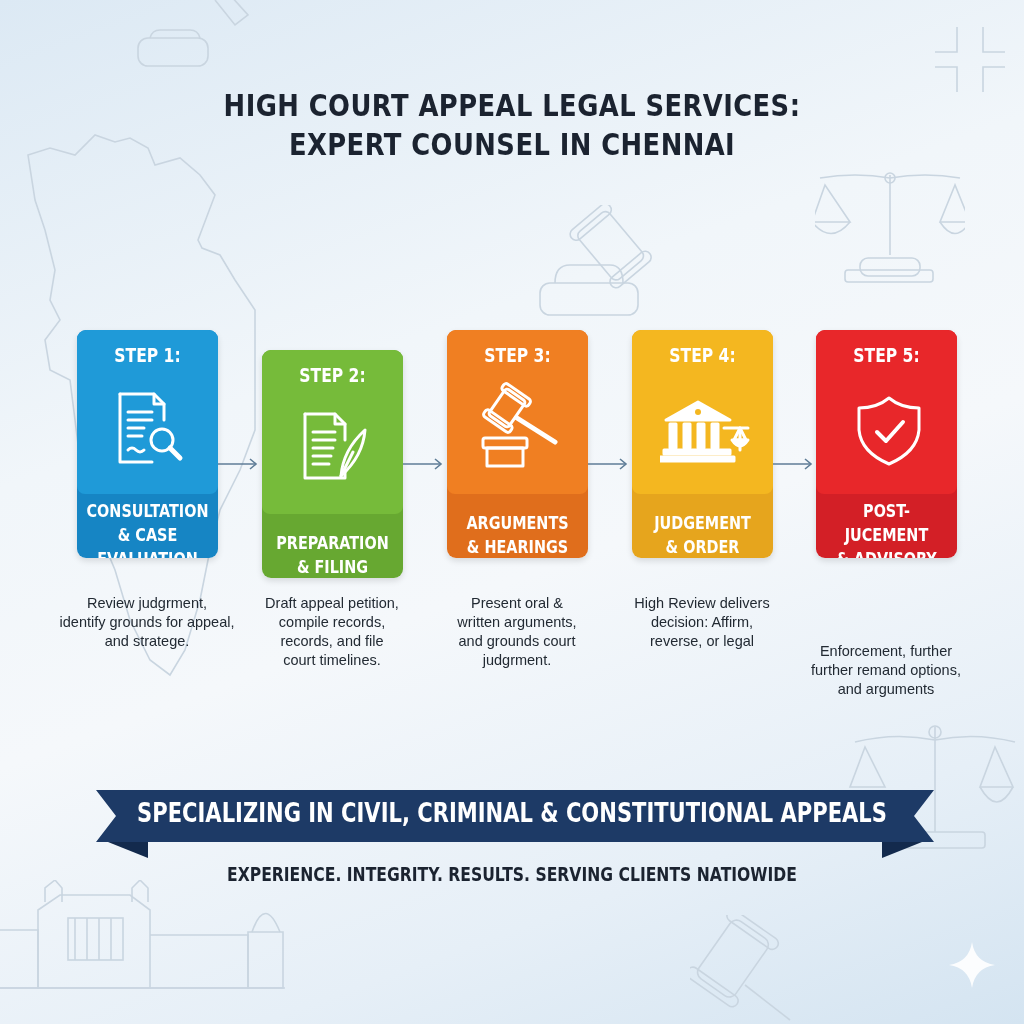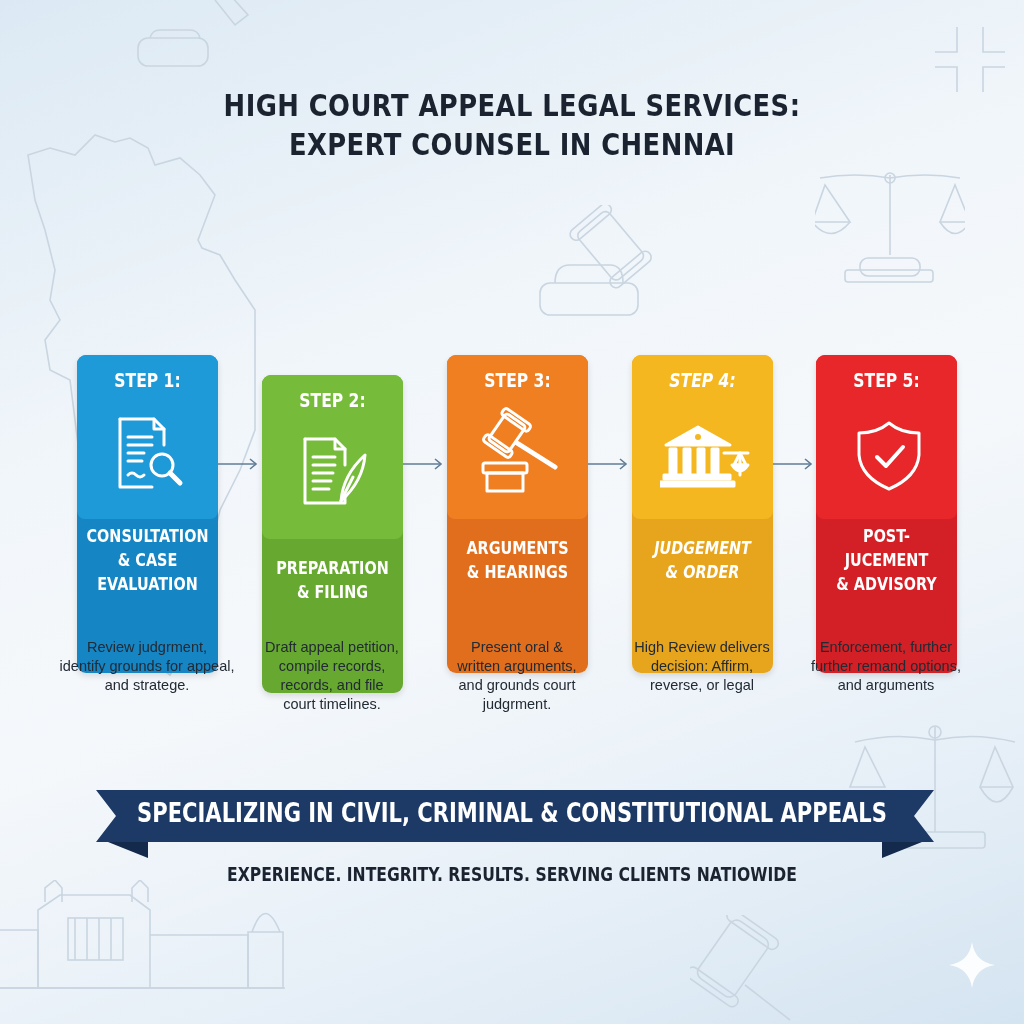--- a/index.html
+++ b/index.html
@@ -13,21 +13,21 @@
 
   .title {
     position:absolute; left:0; right:0; top:86px; text-align:center;
     font-family:"DejaVu Sans", sans-serif; font-weight:bold; color:#1b2330;
     font-size:30px; line-height:39px; letter-spacing:0.5px;
     transform: scaleX(0.86); transform-origin:center;
   }
   .title div { white-space:nowrap; }
 
   .card {
-    position:absolute; top:355px; width:141px; height:318px;
+    position:absolute; top:330px; width:141px; height:228px;
     border-radius:9px; overflow:hidden;
     box-shadow: 0 3px 6px rgba(0,0,0,0.12);
   }
   .card .top { position:absolute; left:0; right:0; top:0; height:164px; border-radius:0 0 8px 8px; }
   .card .bottom { position:absolute; left:0; right:0; top:0; bottom:0; }
   .card .step {
     position:absolute; left:0; right:0; top:14px; text-align:center; color:#fff;
     font-family:"DejaVu Sans", sans-serif; font-weight:bold; font-size:19px;
     transform:scaleX(0.82);
   }
@@ -37,21 +37,21 @@
     position:absolute; left:-10px; right:-10px; top:165px; height:80px;
     display:flex; flex-direction:column; justify-content:center; align-items:center;
     color:#fff; font-family:"DejaVu Sans", sans-serif; font-weight:bold; font-size:18px;
     line-height:24px; text-align:center; transform:scaleX(0.8);
   }
 
   .arrow { position:absolute; top:456px; width:40px; height:12px; }
   .arrow svg { stroke:#5f7d97; stroke-width:1.6; fill:none; }
 
   .desc {
-    position:absolute; top:638px; width:190px; text-align:center;
+    position:absolute; top:594px; width:190px; text-align:center;
     font-size:14.5px; line-height:19px; color:#222a33;
   }
 
   .ribbon { position:absolute; left:96px; top:786px; width:838px; height:72px; }
   .ribbon-text {
     position:absolute; left:0; right:0; top:797px; text-align:center; color:#fff;
     font-family:"DejaVu Sans", sans-serif; font-weight:bold; font-size:27px;
     transform:scaleX(0.78); white-space:nowrap;
   }
   .tagline {
@@ -217,21 +217,21 @@
       <rect x="6" y="58" width="44" height="10" rx="2"></rect>
       <rect x="10" y="68" width="36" height="18"></rect>
     </svg>
   </div>
   <div class="label">
     <div>ARGUMENTS</div>
     <div>&amp; HEARINGS</div>
   </div>
 </div>
 
-<div class="card" style="left:632px;font-style:italic;">
+<div class="card" style="left:632px;">
   <div class="bottom" style="background:#e6a51d;"></div>
   <div class="top" style="background:#f4b720;"></div>
   <div class="step">STEP 4:</div>
   <div class="icon" style="left:28px;">
     <svg width="95" height="90" viewBox="0 0 95 90">
       <path d="M6 40 L38 22 L70 40 Z" style="fill:#fff"></path>
       <circle cx="38" cy="32" r="3" style="fill:#f4b720;stroke:none"></circle>
       <rect x="10" y="44" width="6" height="24" style="fill:#fff"></rect>
       <rect x="24" y="44" width="6" height="24" style="fill:#fff"></rect>
       <rect x="38" y="44" width="6" height="24" style="fill:#fff"></rect>
@@ -306,21 +306,21 @@
   <div>Present oral &amp;</div>
   <div>written arguments,</div>
   <div>and grounds court</div>
   <div>judgrment.</div>
 </div>
 <div class="desc" style="left:607px;">
   <div>High Review delivers</div>
   <div>decision: Affirm,</div>
   <div>reverse, or legal</div>
 </div>
-<div class="desc" style="left:791px;">
+<div class="desc" style="left:791px;margin-top:48px;">
   <div>Enforcement, further</div>
   <div>further remand options,</div>
   <div>and arguments</div>
 </div>
 
 <div class="ribbon">
   <svg width="838" height="72" viewBox="0 0 838 72">
     <path d="M12 56 L52 56 L52 72 Z" fill="#132a4d"></path>
     <path d="M826 56 L786 56 L786 72 Z" fill="#132a4d"></path>
     <path d="M0 4 L838 4 L818 30 L838 56 L0 56 L20 30 Z" fill="#1d3a66"></path>

